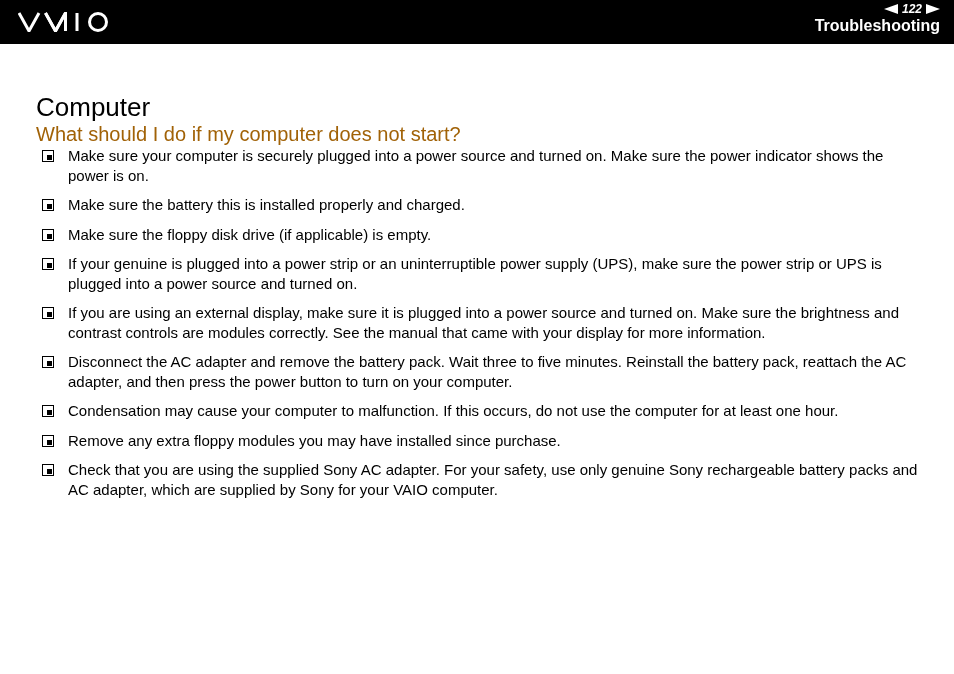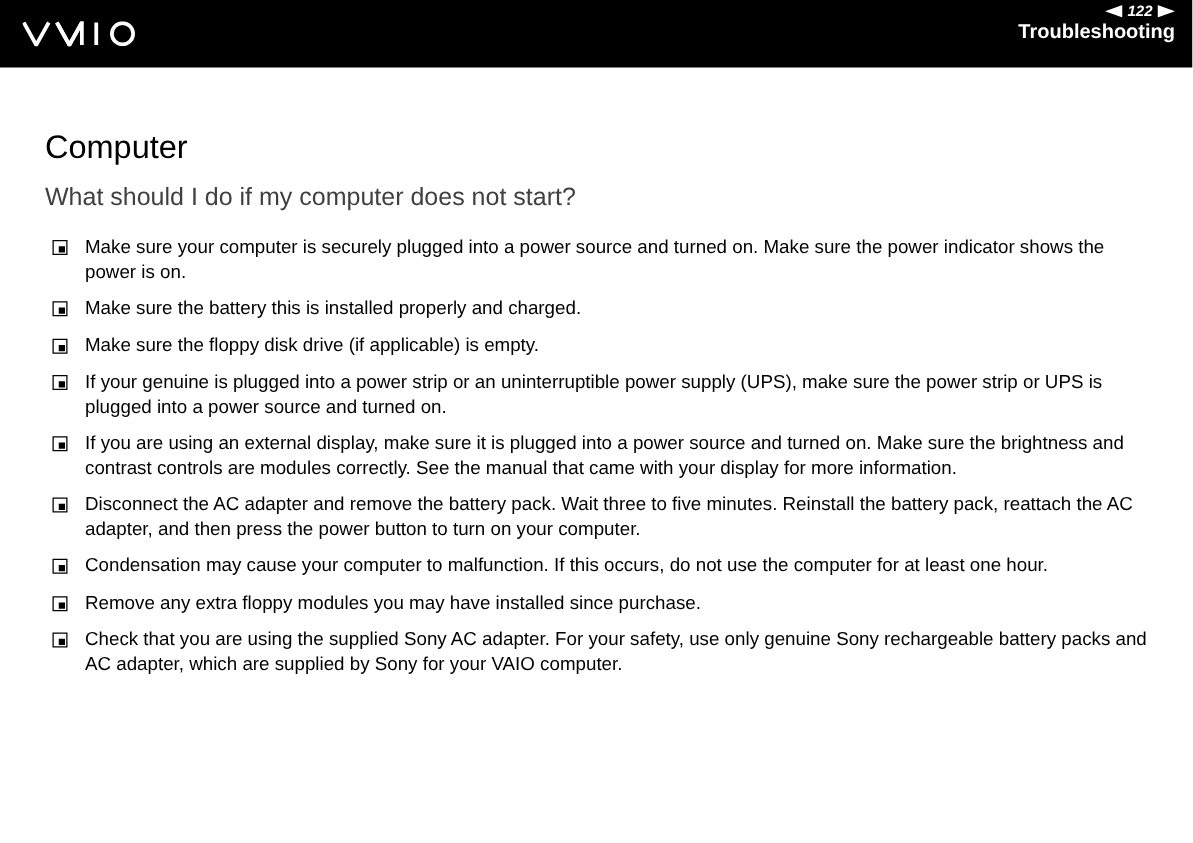--- a/index.html
+++ b/index.html
@@ -1,20 +1,20 @@
 <!DOCTYPE html>
 <html><head>
 <meta charset="utf-8">
 <style>
   * { margin: 0; padding: 0; box-sizing: border-box; }
   html, body { width: 954px; height: 674px; font-family: Arial, Helvetica, sans-serif; background: #fff; color: #000; }
   .header {
     background: #000;
     color: #fff;
-    height: 54px;
+    height: 44px;
     position: relative;
     display: flex;
     align-items: center;
   }
   .logo {
     margin-left: 18px;
     display: flex;
     align-items: center;
   }
   .logo svg { height: 20px; fill: #fff; }
@@ -36,27 +36,26 @@
   }
   .arrow-left, .arrow-right { display: inline-block; }
   .arrow-left svg, .arrow-right svg { display: block; }
   .section-label { font-size: 16px; font-weight: bold; }
   .content {
     padding: 48px 36px 0 36px;
   }
   h1.page-title {
     font-size: 26px;
     font-weight: normal;
-    margin-bottom: 14px;
   }
   h2.question {
-    color: #404040;
+    color: #a16207;
     font-size: 20px;
     font-weight: normal;
-    margin-bottom: 18px;
+    margin-bottom: 0;
   }
   ul.troubleshoot {
     list-style: none;
     padding-left: 6px;
   }
   ul.troubleshoot li {
     display: flex;
     align-items: flex-start;
     font-size: 15px;
     line-height: 1.3;

